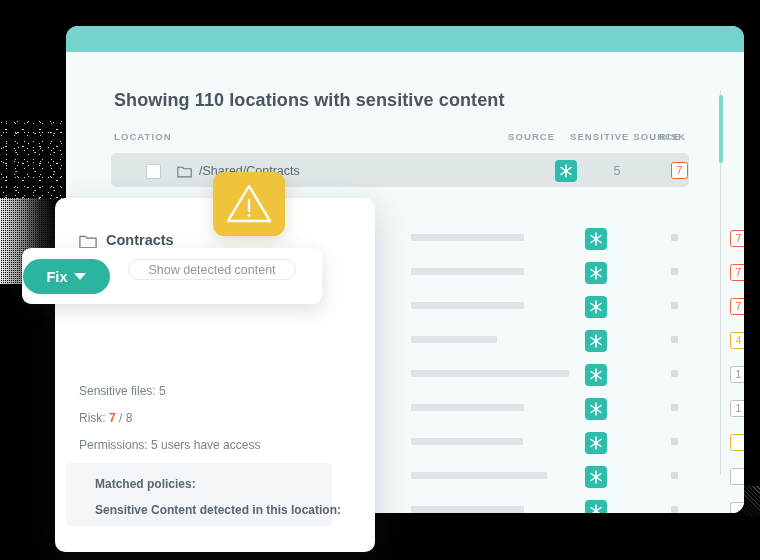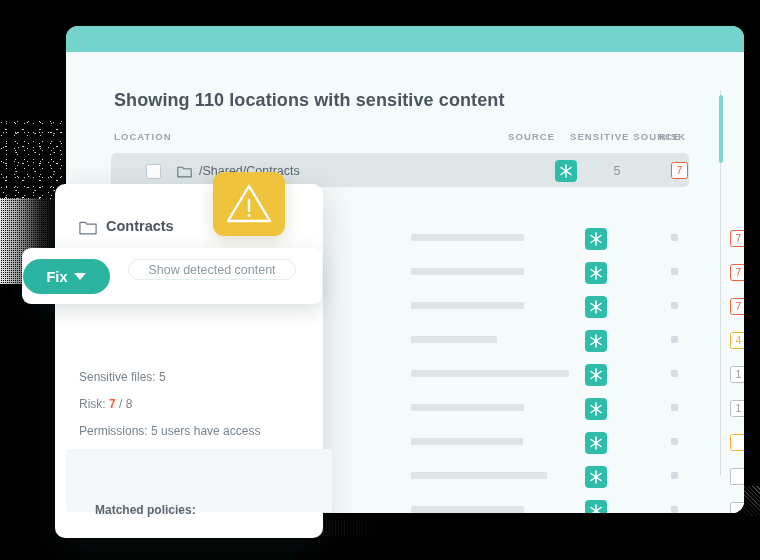--- a/index.html
+++ b/index.html
@@ -189,25 +189,26 @@
     position: absolute;
     right: 21px; top: 43px;
     width: 4px; height: 68px;
     background: #7fd6cd;
     border-radius: 2px;
   }
 
   
   #detail-card {
     position: absolute;
-    left: 55px; top: 184px;
-    width: 268px; height: 354px;
+    left: 55px; top: 198px;
+    width: 312px; height: 354px;
     background: #ffffff;
     border-radius: 10px;
     box-shadow: 0 10px 34px rgba(40,60,70,.20);
+    padding-left: 8px;
   }
   #detail-folder-icon {
     position: absolute;
     left: 24px; top: 36px;
     width: 18px; height: 15px;
   }
   #detail-title {
     position: absolute;
     left: 51px; top: 34px;
     font-size: 14.5px;
@@ -289,21 +290,20 @@
     background: #f3f7f9;
     border-radius: 4px;
   }
   .policy-line {
     position: absolute;
     left: 29px;
     font-size: 12px;
     font-weight: bold;
     color: #5b6670;
     white-space: nowrap;
-    margin-top: 40px;
   }
 </style>
 </head>
 <body>
 
 <div class="noise" id="noise-top"></div>
 <div class="noise" id="noise-block"></div>
 <div class="noise" id="noise-bottom"></div>
 <div class="noise" id="noise-corner"></div>
 
@@ -486,20 +486,21 @@
   <div class="detail-line" style="top:213px;">
     <span>Risk:</span>
     <span class="risk-value">7</span>
     <span>/ 8</span>
   </div>
 
   <div class="detail-line" style="top:240px;">Permissions: 5 users have access</div>
 
   <div id="policies-panel">
     <div class="policy-line" style="top:14px;">Matched policies:</div>
+    <div class="policy-line" style="top:40px;">Sensitive Content detected in this location:</div>
   </div>
 
 </div>
 
 <div id="warning-badge">
   <svg width="72" height="64" viewBox="0 0 72 64">
     <path d="M36 14 L57 49 H15 Z" fill="none" stroke="#ffffff" stroke-width="2.4" stroke-linejoin="round"></path>
     <line x1="36" y1="28" x2="36" y2="39" stroke="#ffffff" stroke-width="2.4" stroke-linecap="round"></line>
     <circle cx="36" cy="43.5" r="1.5" fill="#ffffff"></circle>
   </svg>

